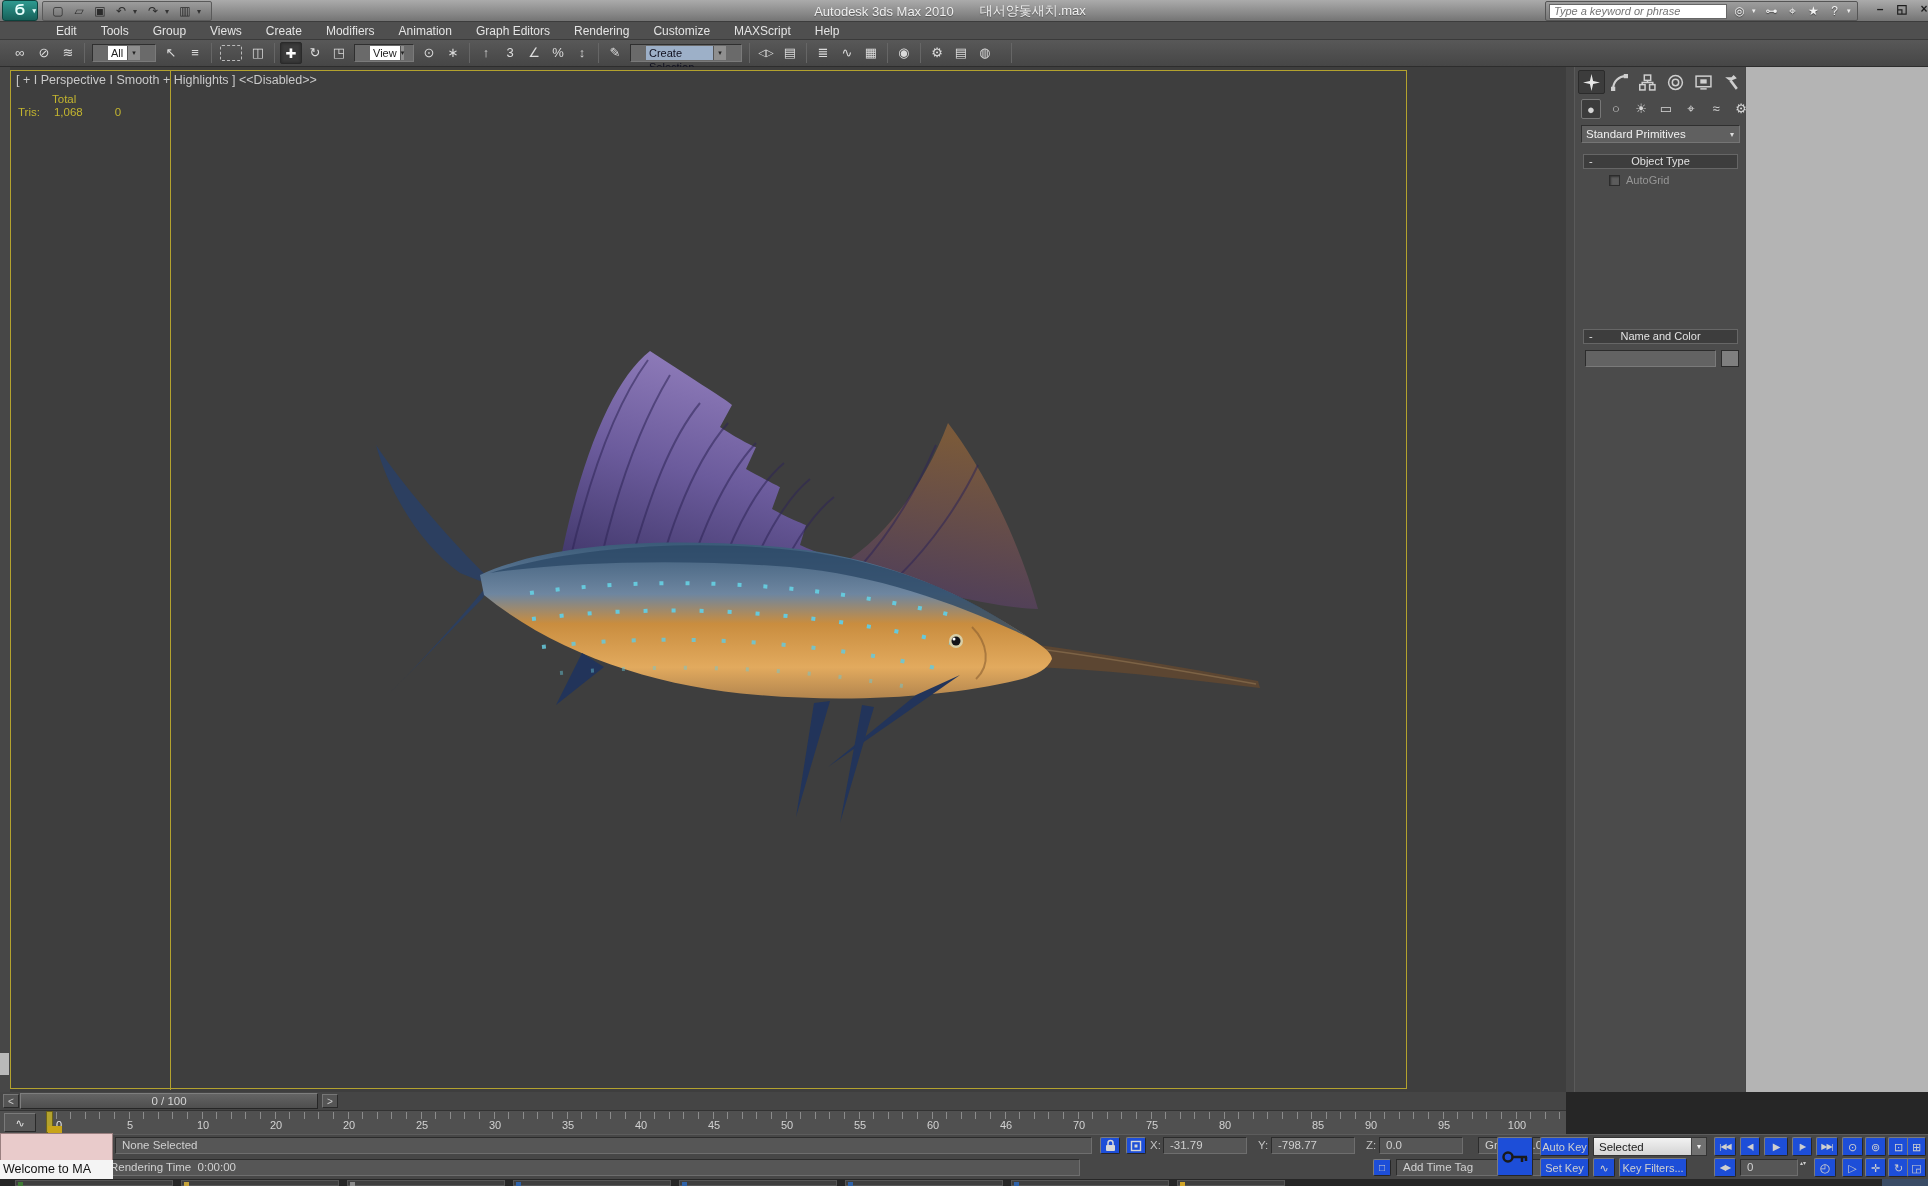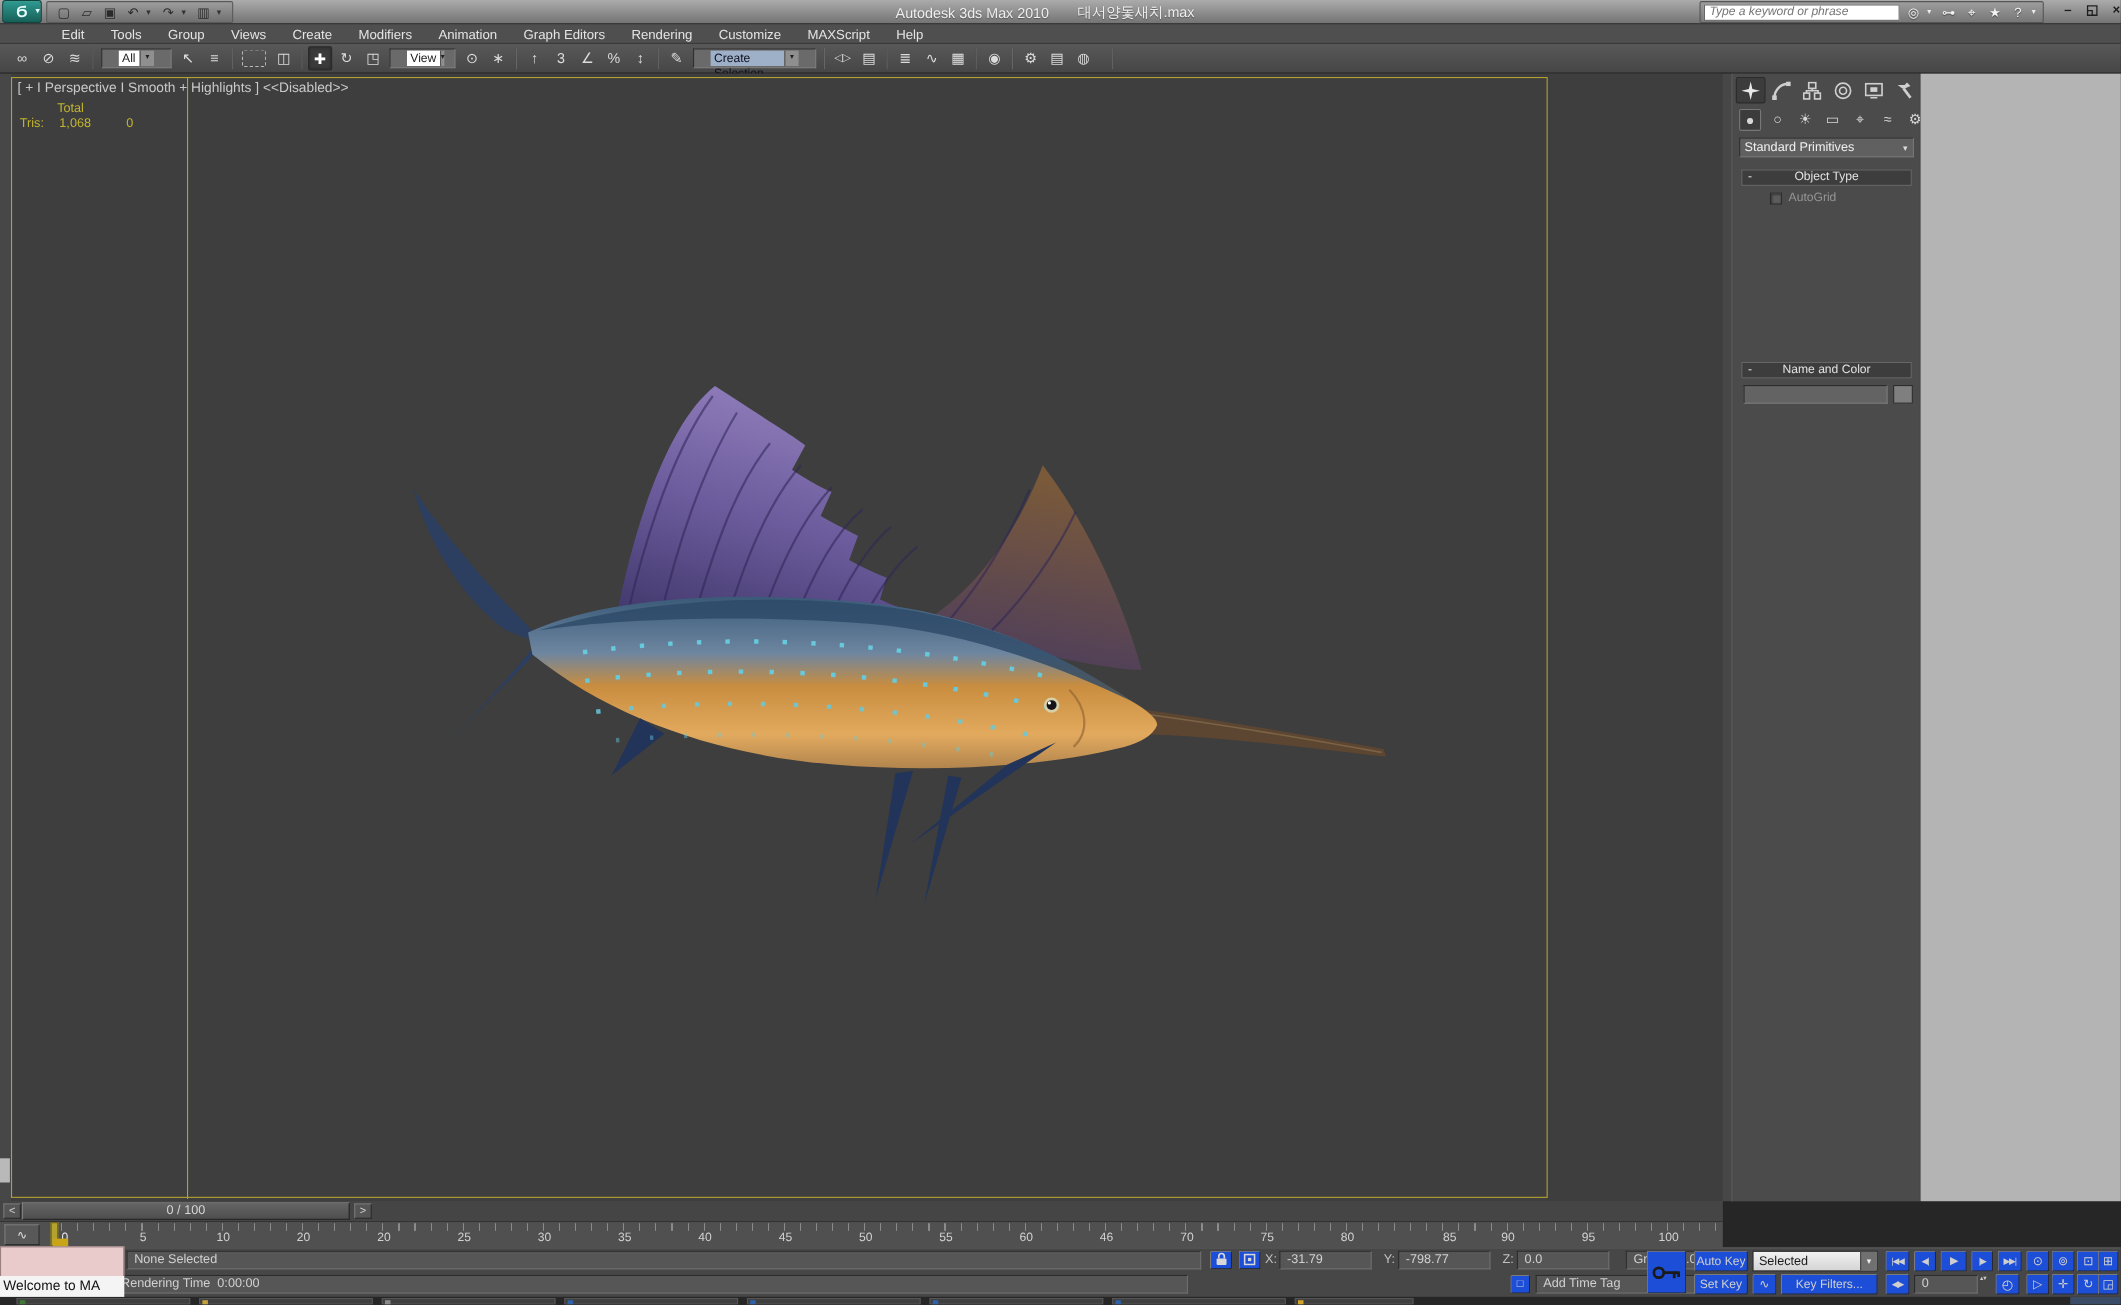--- a/index.html
+++ b/index.html
@@ -460,21 +460,21 @@
         <circle cx="6" cy="8" r="4.5" fill="none" stroke="#1a1a1a" stroke-width="2.5"></circle>
         <path d="M10,8 H25 M20,8 V13 M24,8 V12" stroke="#1a1a1a" stroke-width="2.5"></path>
       </svg></span>
   <span class="abs sbtn" style="left:1540px; top:2px; width:49px; height:19px; font-size:11px; line-height:18px">Auto Key</span>
   <span class="abs sbtn" style="left:1540px; top:23px; width:49px; height:19px; font-size:11px; line-height:18px">Set Key</span>
   <span class="abs combo-light" style="left:1593px; top:2px; width:114px; height:19px">
     <span class="dv">Selected</span>
     <span class="dc">▾</span>
   </span>
   <span class="abs sbtn" style="left:1593px; top:23px; width:22px; height:19px; font-size:11px; line-height:18px">∿</span>
-  <span class="abs sbtn" style="left:1619px; top:23px; width:88px; height:19px; font-size:11px; line-height:18px">Key Filters...</span>
+  <span class="abs sbtn" style="left:1619px; top:23px; width:68px; height:19px; font-size:11px; line-height:18px">Key Filters...</span>
 
   <span class="abs sbtn pbbtn" style="left:1714px; top:2px; width:22px">|◀◀</span>
   <span class="abs sbtn pbbtn" style="left:1740px; top:2px; width:20px">◀|</span>
   <span class="abs sbtn pbbtn" style="left:1764px; top:2px; width:24px; font-size:10px">▶</span>
   <span class="abs sbtn pbbtn" style="left:1792px; top:2px; width:20px">|▶</span>
   <span class="abs sbtn pbbtn" style="left:1816px; top:2px; width:22px">▶▶|</span>
   <span class="abs sbtn pbbtn" style="left:1714px; top:23px; width:22px">◀▶</span>
   <span class="abs sfield" style="left:1740px; top:24px; width:58px; height:17px">0</span>
   <span class="abs" style="left:1798px; top:24px; width:10px; height:17px; color:#ccc; font-size:6px; line-height:8px; text-align:center">▴▾</span>
   <span class="abs sbtn" style="left:1814px; top:23px; width:22px; height:19px; font-size:12px; line-height:18px">◴</span>

